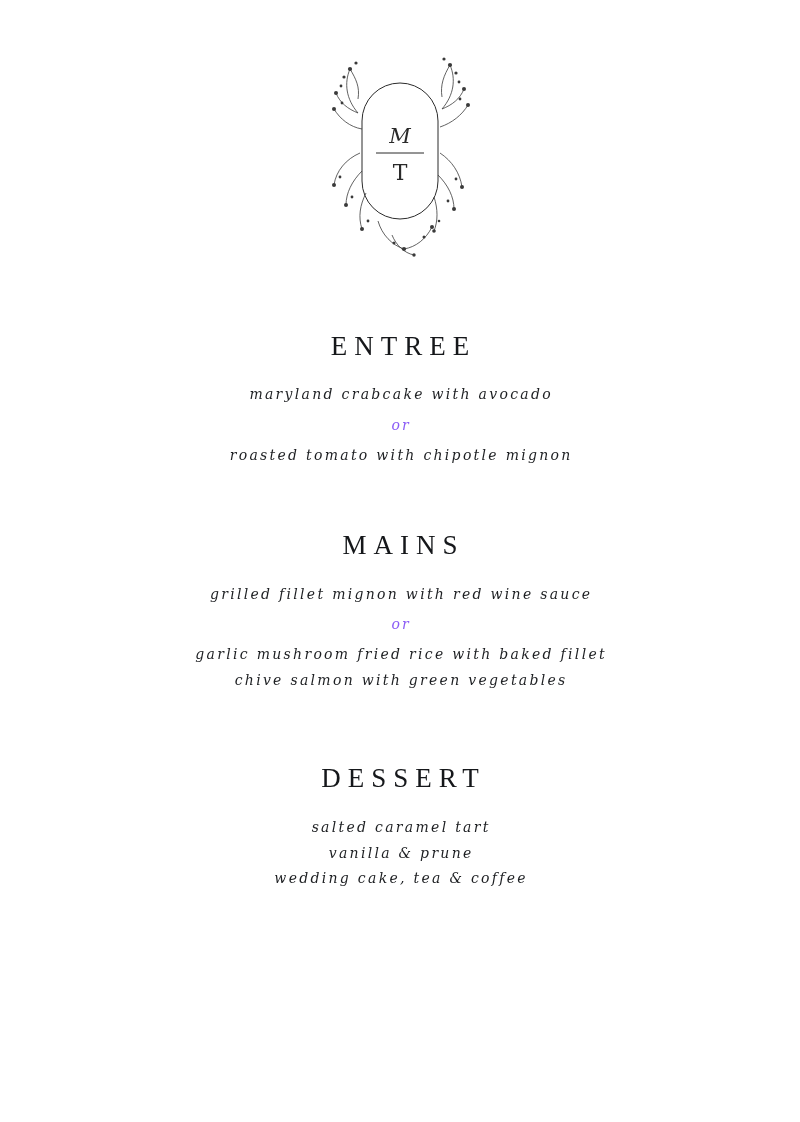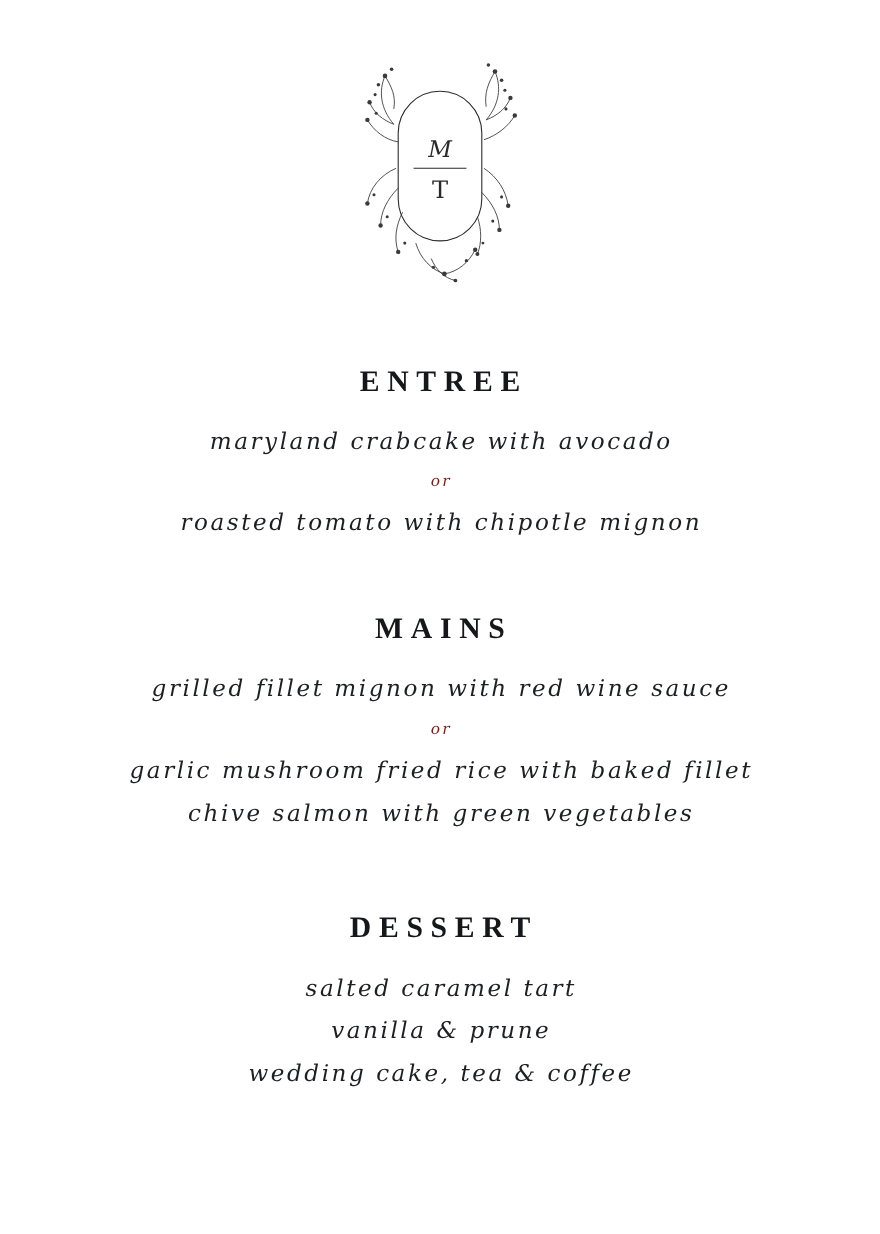--- a/index.html
+++ b/index.html
@@ -53,46 +53,46 @@
   .section {
     margin-bottom: 58px;
   }
   .section:last-child {
     margin-bottom: 0;
     margin-top: 20px;
   }
   .section-title {
     font-family: "Liberation Serif", serif;
     font-size: 27px;
-    font-weight: 700;
+    font-weight: 400;
     letter-spacing: 7px;
     text-indent: 7px;
     color: #15171a;
     margin: 0 0 20px 0;
     line-height: 1.2;
   }
   .section-items {
     margin: 0;
     padding: 0;
     list-style: none;
   }
   .item {
     font-family: "DejaVu Serif", serif;
     font-style: italic;
-    font-size: 21px;
+    font-size: 14px;
     letter-spacing: 2.3px;
     text-indent: 2.3px;
     color: #1d1f22;
     line-height: 1.85;
     white-space: nowrap;
   }
   .item.divider-word {
     font-size: 14px;
     letter-spacing: 2px;
-    color: #7f1d1d;
+    color: #8b5cf6;
     line-height: 2.5;
   }
 
   
   #section-entree { margin-bottom: 60px; }
   #section-mains  { margin-bottom: 68px; }
 </style>
 </head>
 <body>
 

